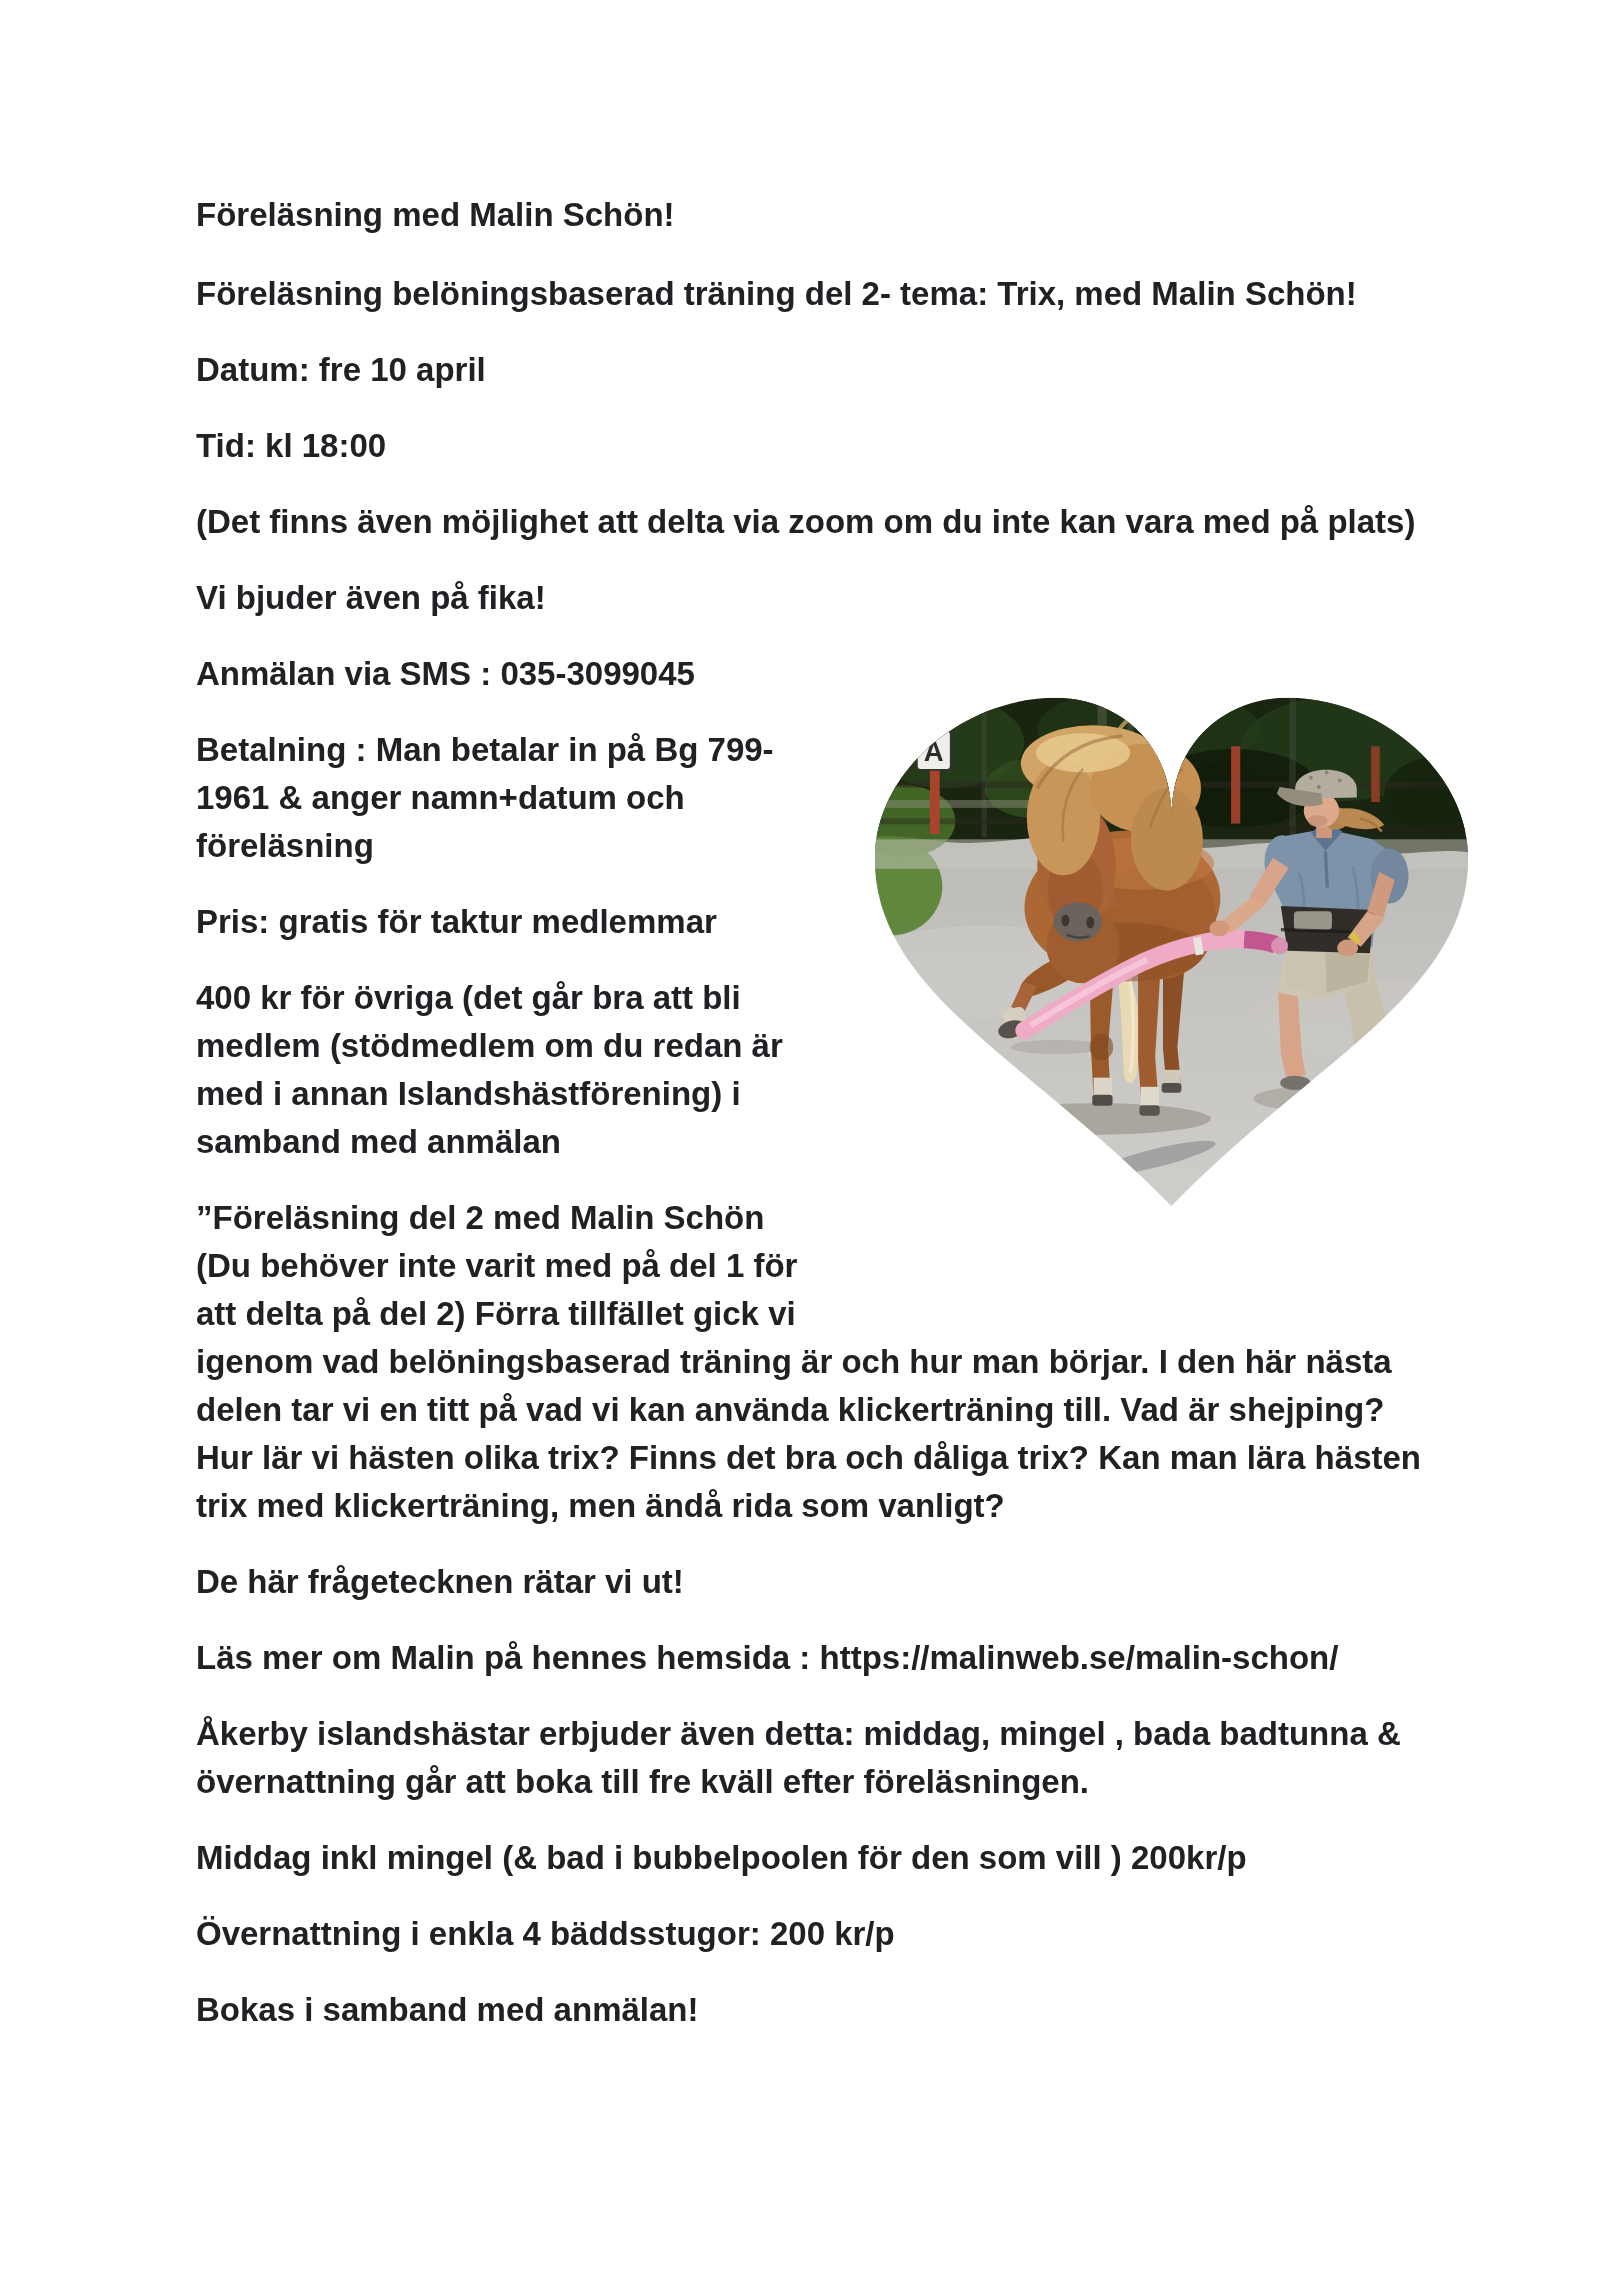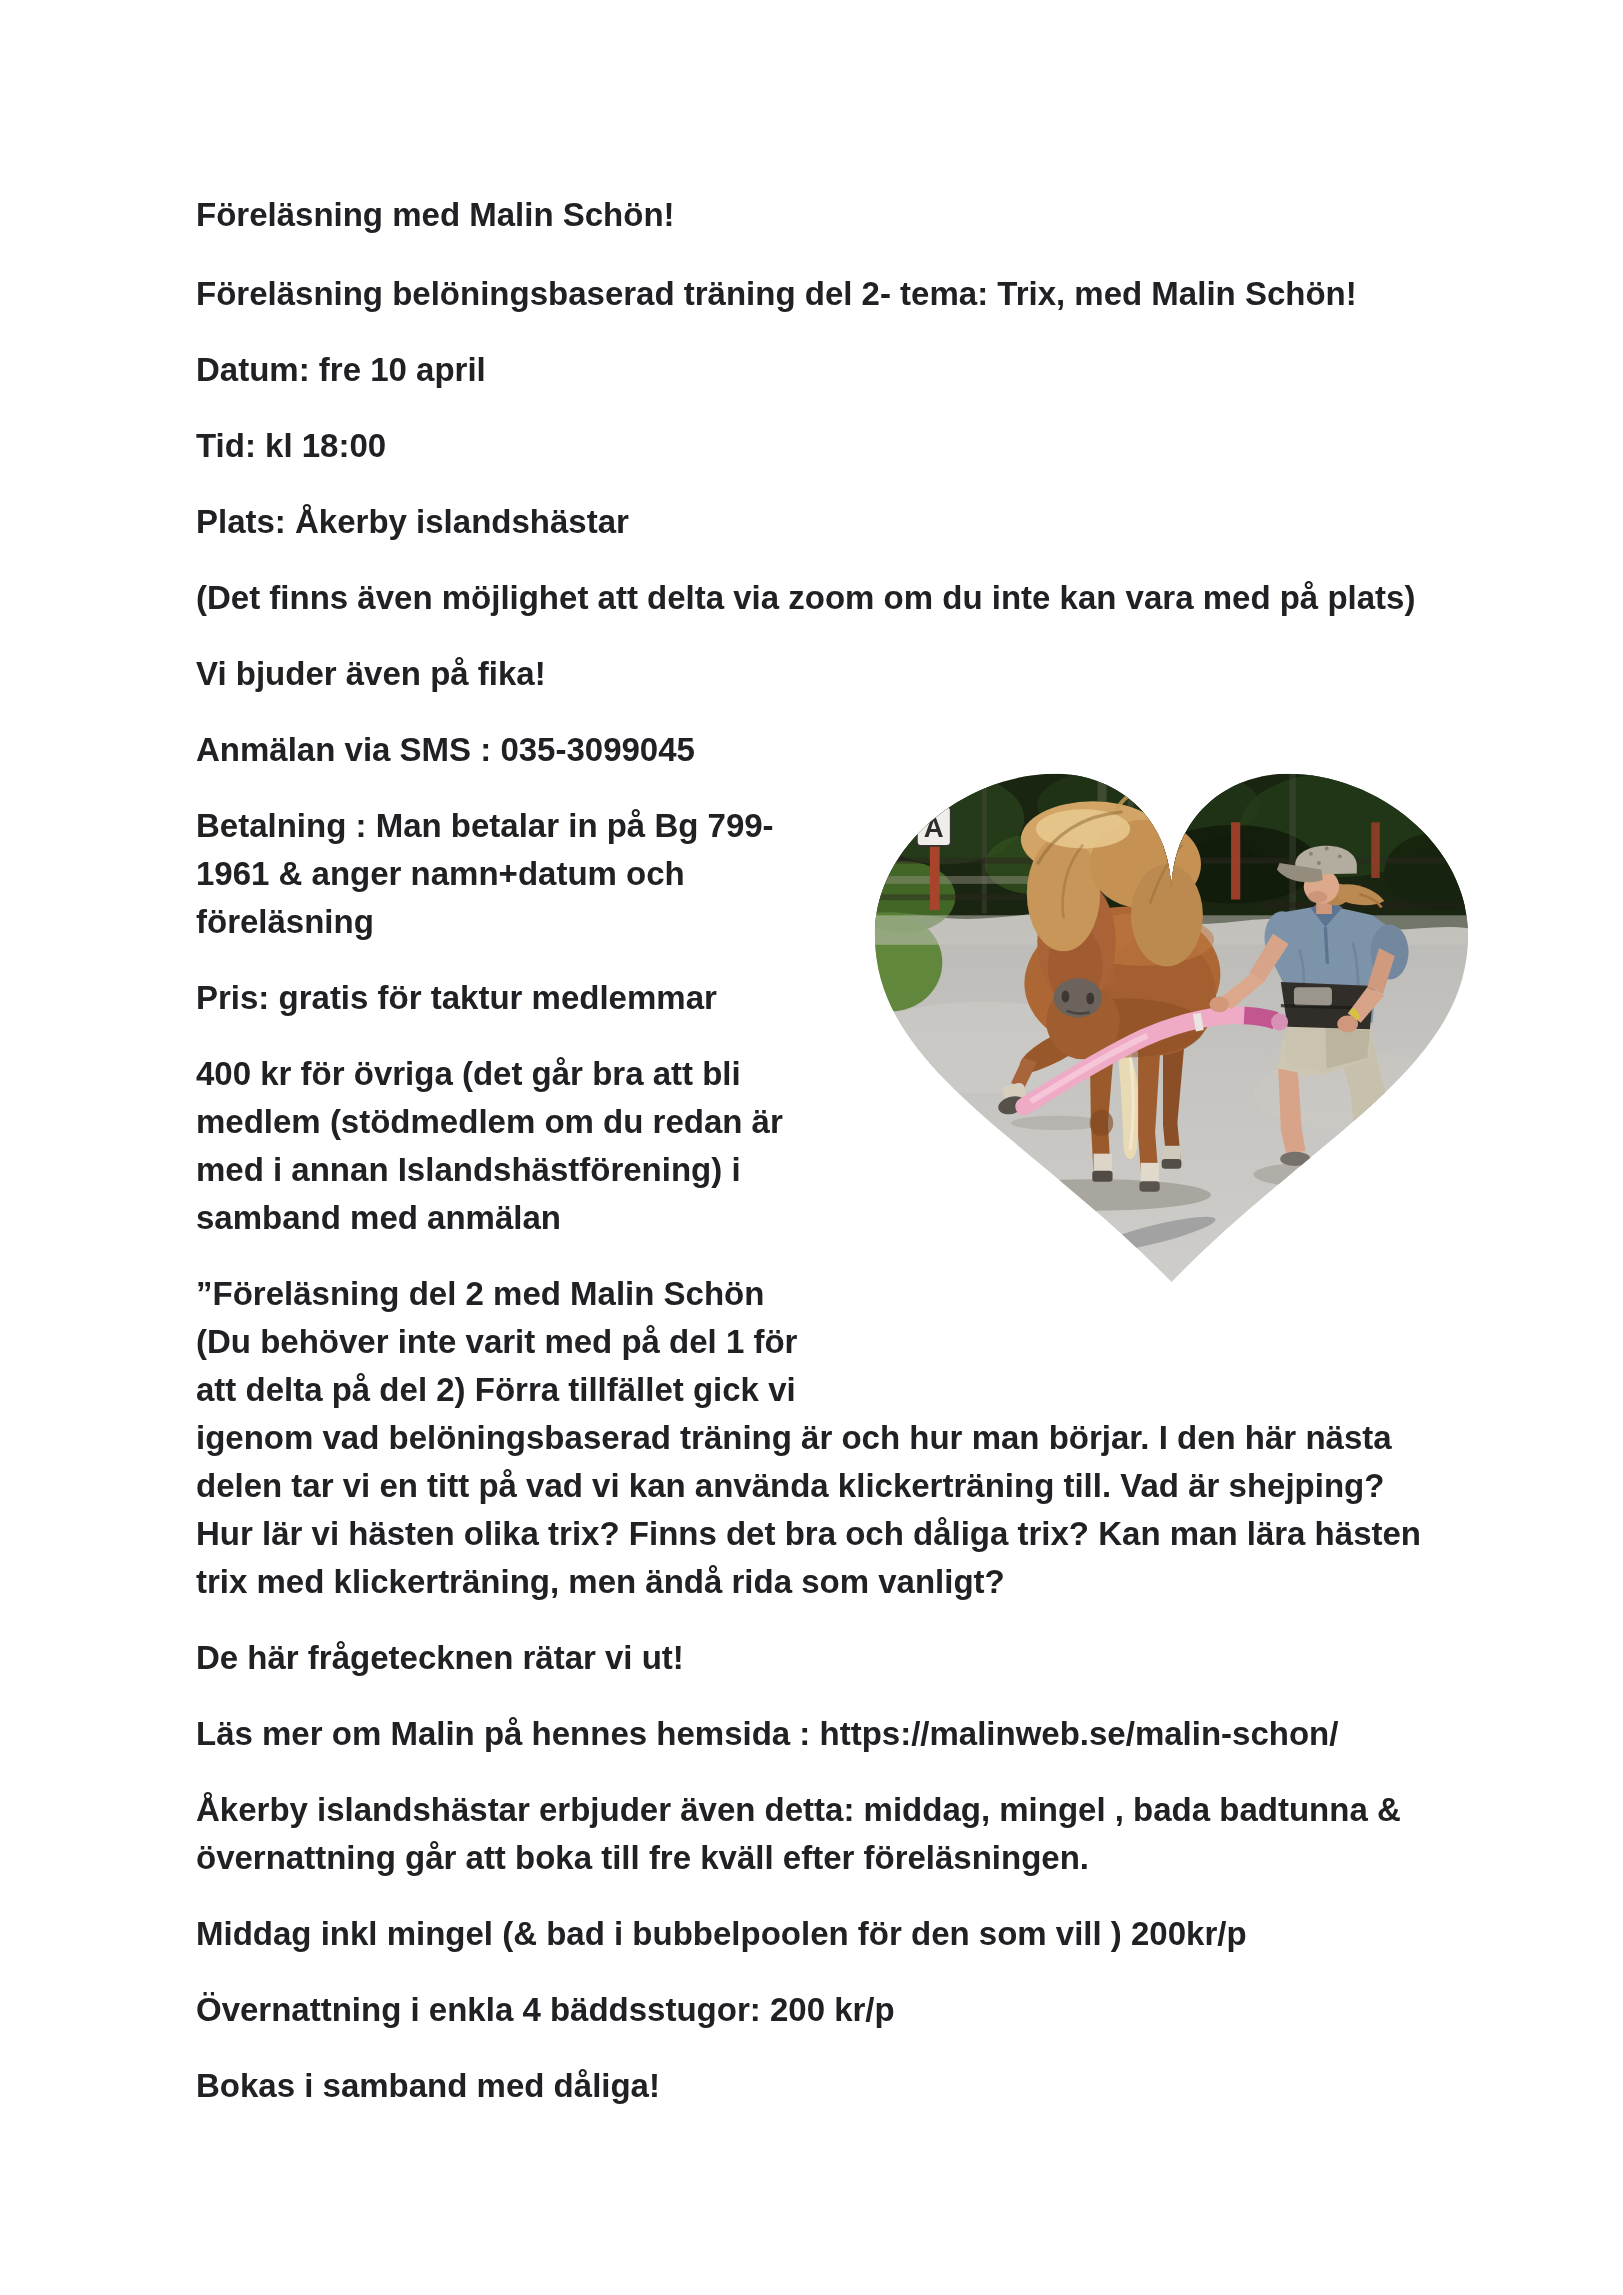--- a/index.html
+++ b/index.html
@@ -38,21 +38,20 @@
 </head>
 <body>
 
 <div class="page">
 
   <h1 class="title">Föreläsning med Malin Schön!</h1>
 
   <p class="para">Föreläsning belöningsbaserad träning del 2- tema: Trix, med Malin Schön!</p>
   <p class="para">Datum: fre 10 april</p>
   <p class="para">Tid: kl 18:00</p>
-  <p class="para">Plats: Åkerby islandshästar</p>
   <p class="para">(Det finns även möjlighet att delta via zoom om du inte kan vara med på plats)</p>
   <p class="para">Vi bjuder även på fika!</p>
   <p class="para">Anmälan via SMS : 035-3099045</p>
 
   <div class="heart-float">
     <svg width="609" height="609" viewBox="0 0 930 930" xmlns="http://www.w3.org/2000/svg" role="img">
       <defs>
         <clipPath id="heartClip">
           <path d="M465,195 C465,70 372,12 288,12 C150,12 12,122 12,258 C12,462 248,565 465,788 C682,565 918,462 918,258 C918,122 780,12 642,12 C558,12 465,70 465,195 Z"></path>
         </clipPath>
@@ -229,16 +228,16 @@
 
   <p class="para">Betalning : Man betalar in på Bg 799-1961 &amp; anger namn+datum och föreläsning</p>
   <p class="para">Pris: gratis för taktur medlemmar</p>
   <p class="para">400 kr för övriga (det går bra att bli medlem (stödmedlem om du redan är med i annan Islandshästförening) i samband med anmälan</p>
   <p class="para">”Föreläsning del 2 med Malin Schön (Du behöver inte varit med på del 1 för att delta på del 2) Förra tillfället gick vi igenom vad belöningsbaserad träning är och hur man börjar. I den här nästa delen tar vi en titt på vad vi kan använda klickerträning till. Vad är shejping? Hur lär vi hästen olika trix? Finns det bra och dåliga trix? Kan man lära hästen trix med klickerträning, men ändå rida som vanligt?</p>
   <p class="para">De här frågetecknen rätar vi ut!</p>
   <p class="para">Läs mer om Malin på hennes hemsida : https://malinweb.se/malin-schon/</p>
   <p class="para">Åkerby islandshästar erbjuder även detta: middag, mingel , bada badtunna &amp; övernattning går att boka till fre kväll efter föreläsningen.</p>
   <p class="para">Middag inkl mingel (&amp; bad i bubbelpoolen för den som vill ) 200kr/p</p>
   <p class="para">Övernattning i enkla 4 bäddsstugor: 200 kr/p</p>
-  <p class="para">Bokas i samband med dåliga!</p>
+  <p class="para">Bokas i samband med anmälan!</p>
 
 </div>
 
 
 </body></html>

